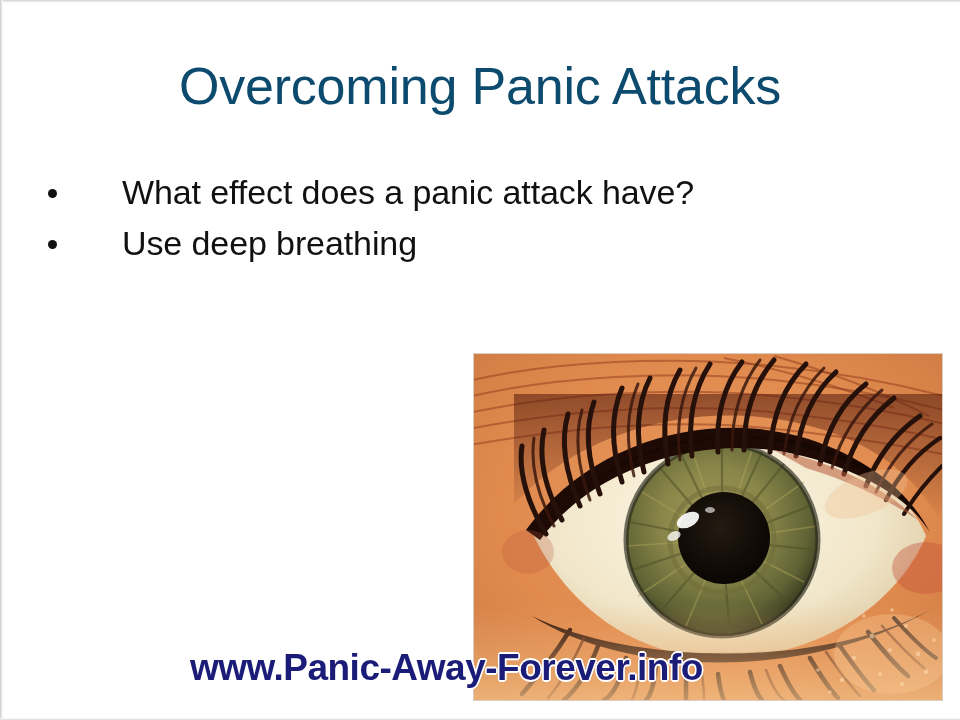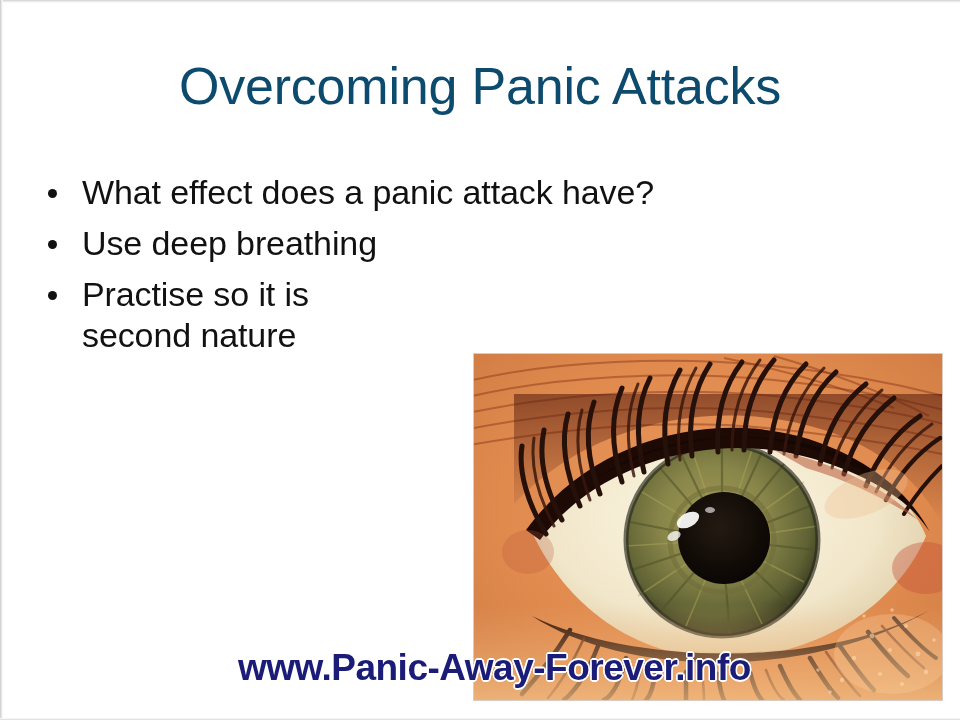--- a/index.html
+++ b/index.html
@@ -76,20 +76,21 @@
     left: 8px;
     top: 17px;
     width: 9px;
     height: 9px;
     border-radius: 50%;
     background: #111111;
   }
   .bullet-text {
     display: block;
     white-space: pre-line;
+    margin-left: 40px;
   }
 
   
   #eye-photo {
     position: absolute;
     left: 474px;
     top: 354px;
     width: 468px;
     height: 346px;
     overflow: hidden;
@@ -105,21 +106,20 @@
     line-height: 40px;
     font-weight: bold;
     color: #1b1b78;
     letter-spacing: -0.5px;
     white-space: nowrap;
     text-shadow:
        1.6px 0 0 #ffffff, -1.6px 0 0 #ffffff,
        0 1.6px 0 #ffffff, 0 -1.6px 0 #ffffff,
        1.2px 1.2px 0 #ffffff, -1.2px 1.2px 0 #ffffff,
        1.2px -1.2px 0 #ffffff, -1.2px -1.2px 0 #ffffff;
-    margin-left: 48px;
   }
 </style>
 </head>
 <body>
 
 <div id="slide">
 
   <div id="edge-top"></div>
   <div id="edge-left"></div>
   <div id="edge-bottom"></div>
@@ -133,25 +133,20 @@
       <span class="bullet-text">What effect does a panic attack have?</span>
     </li>
 
 
     <li class="bullet-item wide">
       <span class="bullet-dot"></span>
       <span class="bullet-text">Use deep breathing</span>
     </li>
 
 
-    <li class="bullet-item">
-      <span class="bullet-dot"></span>
-      <span class="bullet-text">Practise so it is
-second nature</span>
-    </li>
 
 
   </ul>
 
   <div id="eye-photo">
     <svg viewBox="0 0 468 346" preserveAspectRatio="none">
       <defs>
         <radialGradient id="skinGrad" cx="50%" cy="45%" r="80%">
           <stop offset="0%" stop-color="#e9975c"></stop>
           <stop offset="55%" stop-color="#e08a4e"></stop>

